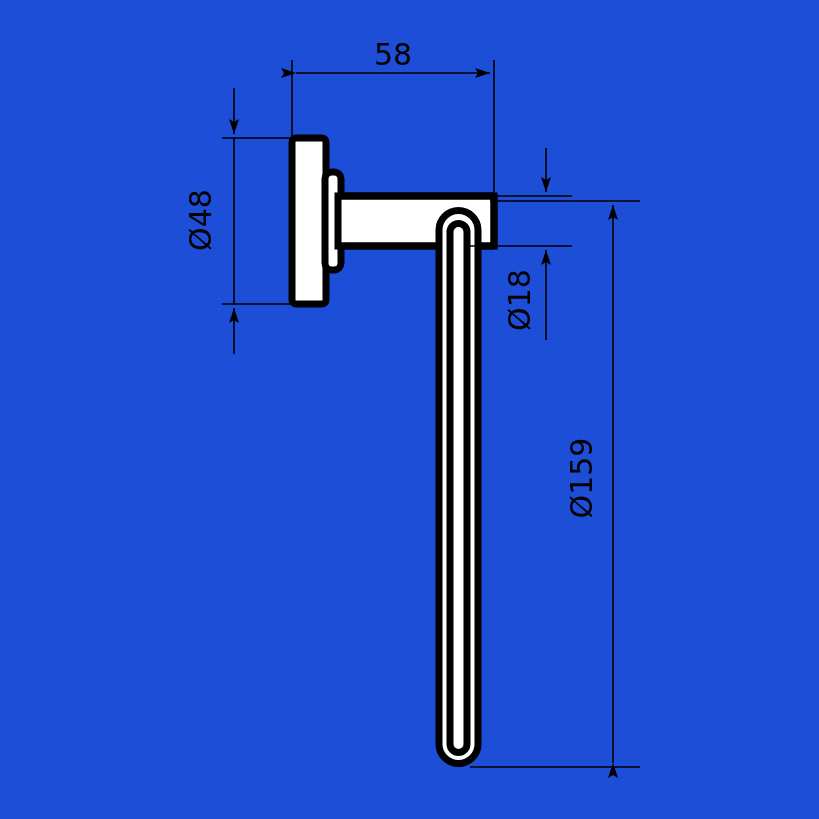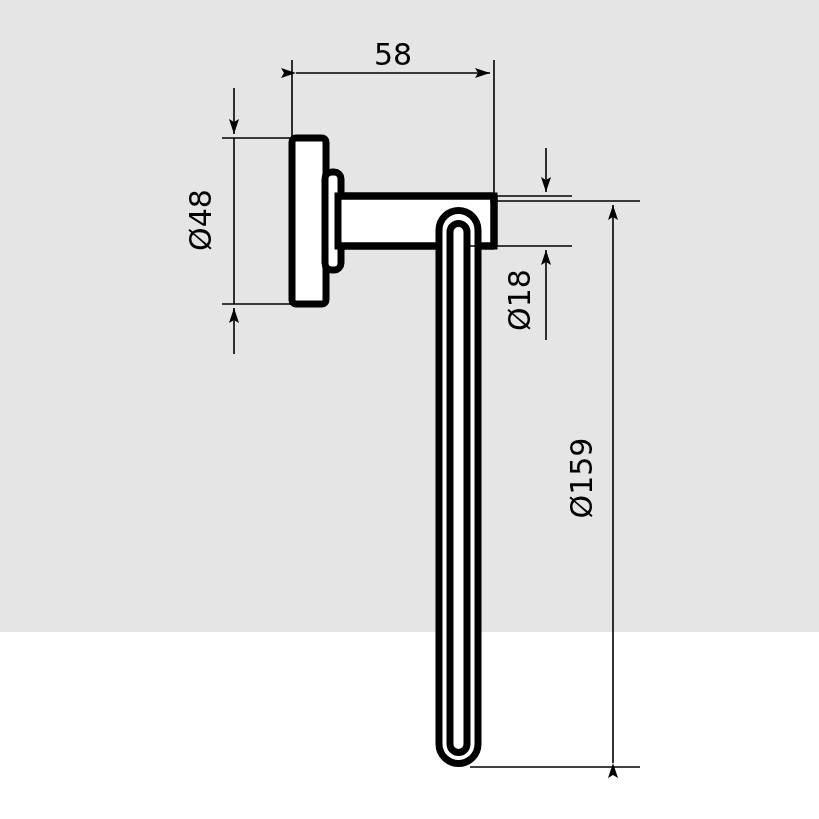--- a/index.html
+++ b/index.html
@@ -1,18 +1,18 @@
 <!DOCTYPE html>
 <html><head>
 <meta charset="utf-8">
 <style>
   html,body{margin:0;padding:0;background:#ffffff;}
   body{width:819px;height:819px;overflow:hidden;
        font-family:"DejaVu Sans","Liberation Sans",sans-serif;}
-  #stage{position:relative;width:819px;height:632px;background:#e5e5e5;}
+  #stage{position:relative;width:819px;height:819px;background:#1d4ed8;}
   svg#dwg{position:absolute;left:0;top:0;width:819px;height:819px;display:block;}
   .dimtext{font-family:"DejaVu Sans","Liberation Sans",sans-serif;
            font-size:30px;fill:#000;}
 </style>
 </head>
 <body>
 
 <div id="stage">
   <svg id="dwg" viewBox="0 0 819 819" xmlns="http://www.w3.org/2000/svg">
 

